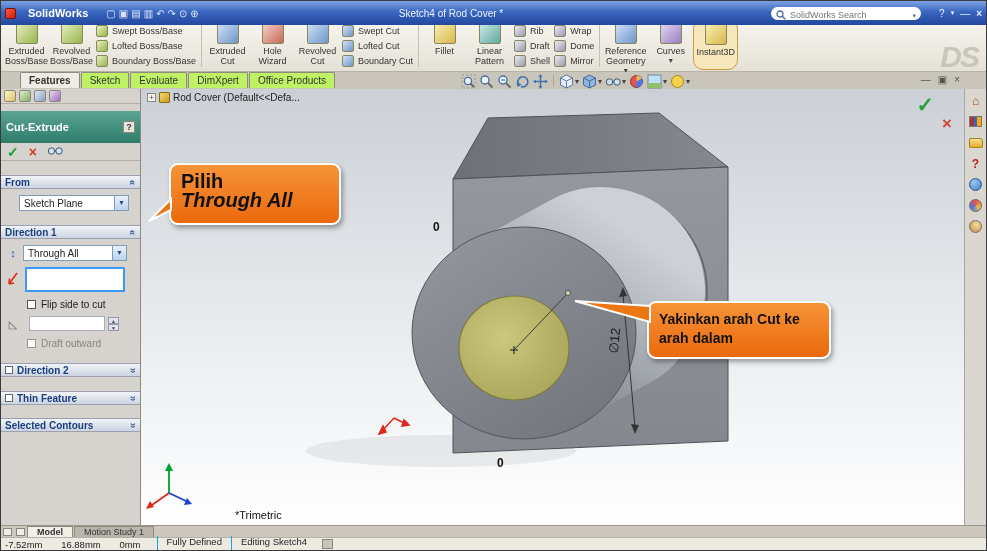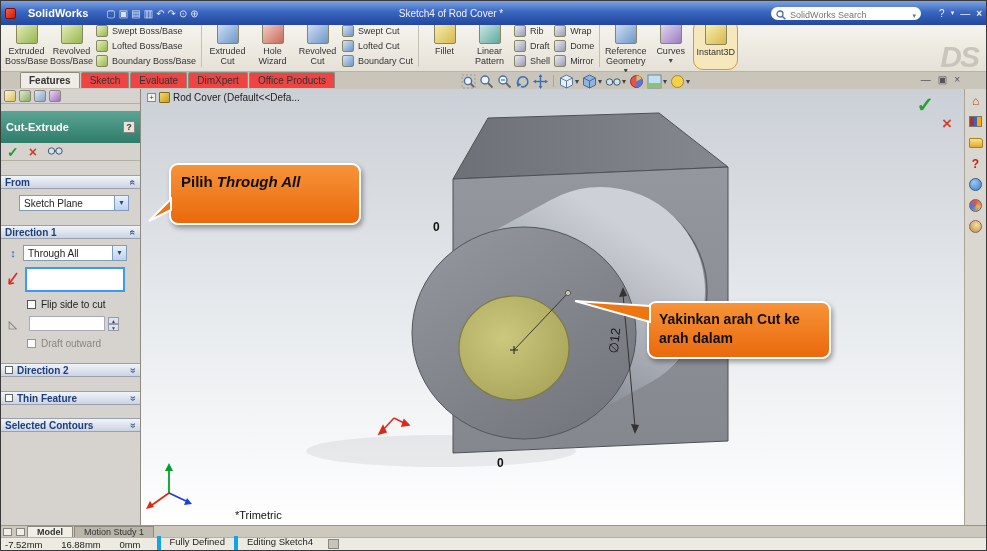--- a/index.html
+++ b/index.html
@@ -34,21 +34,21 @@
   .c-steel{background:linear-gradient(135deg,#ececf2,#999ab2)}
   .c-yellow{background:linear-gradient(135deg,#f9efb2,#d7b84d)}
   .c-teal{background:linear-gradient(135deg,#cfeae6,#5fa89e)}
   .c-purple{background:linear-gradient(135deg,#e6daf2,#9a7ec2)}
   .c-red{background:linear-gradient(135deg,#f5d1c9,#c76a58)}
   .rb-drop{font-size:8px;color:#444}
   .ds-mark{position:absolute;right:8px;top:22px;font-size:30px;font-weight:bold;font-style:italic;color:#c9c5bb;letter-spacing:-2px}
 
   
   .tabbar{position:absolute;top:71px;left:0;right:0;height:17px;background:#c9c5bb;display:flex;align-items:flex-start;padding-left:19px;z-index:20}
-  .tab{font-size:10px;padding:2px 8px 2px 8px;background:#ef4444;border:1px solid #8e8a80;border-bottom:none;border-radius:2px 2px 0 0;margin-right:1px;color:#333}
+  .tab{font-size:10px;padding:2px 8px 2px 8px;background:#bef264;border:1px solid #8e8a80;border-bottom:none;border-radius:2px 2px 0 0;margin-right:1px;color:#333}
   .tab.active{background:#efece5;font-weight:bold}
   .hud{position:absolute;left:460px;top:72px;height:16px;display:flex;align-items:center;gap:3px;z-index:25}
   .hud-btn{display:flex;align-items:center;gap:1px}
   .hud-sep{width:1px;height:12px;background:#a9a59b;margin:0 2px}
   .doc-ctrls{position:absolute;right:26px;top:73px;display:flex;gap:7px;z-index:25}
   .doc-ctrls span{font-size:10px;color:#555}
 
   
   .pm{position:absolute;left:0;top:88px;width:140px;height:438px;background:#d6d3ce;border-right:1px solid #8e8a80;z-index:10}
   .pm-tabs{height:15px;display:flex;gap:3px;align-items:center;padding:1px 3px;border-bottom:1px solid #b3afa5}
@@ -86,21 +86,21 @@
   .viewport{position:absolute;left:140px;top:88px;width:825px;height:438px;overflow:hidden;z-index:5}
   .scene{position:absolute;left:0;top:0}
   .tree-flyout{position:absolute;left:6px;top:3px;display:flex;align-items:center;gap:3px;font-size:10px;color:#222;z-index:8}
   .tree-expand{width:9px;height:9px;border:1px solid #888;background:#f4f2ec;font-size:8px;line-height:8px;text-align:center;color:#444}
   .part-icon{width:11px;height:11px;background:linear-gradient(135deg,#f4d969,#c89a24);border:1px solid #8a6a10;border-radius:1px}
   .vp-check{position:absolute;right:32px;top:4px;color:#29a03a;font-size:21px;font-weight:bold;z-index:8}
   .vp-x{position:absolute;right:14px;top:25px;color:#d04334;font-size:17px;font-weight:bold;z-index:8}
   .view-label{position:absolute;left:94px;top:420px;font-size:11px;color:#111;z-index:8}
   .callout{position:absolute;background:linear-gradient(#f79338,#ea690c);border:2px solid #fff;border-radius:9px;box-shadow:2px 3px 5px rgba(0,0,0,.35);color:#101010;z-index:9;padding:7px 10px}
   .callout .tail{position:absolute}
-  .c1{left:28px;top:74px;width:192px;height:62px;font-size:15px;font-weight:bold;line-height:19px}
+  .c1{left:28px;top:74px;width:172px;height:62px;font-size:20px;font-weight:bold;line-height:19px}
   .c1 .ct{width:122px}
   .c2{left:506px;top:212px;width:184px;height:58px;font-size:14px;font-weight:bold;line-height:19px}
   .c2 .ct{width:160px}
 
   
   .taskpane{position:absolute;right:0;top:88px;width:22px;height:438px;background:#dad7d1;border-left:1px solid #a9a59b;display:flex;flex-direction:column;align-items:center;padding-top:4px;gap:6px;z-index:10}
   .tp-ic{width:15px;height:15px;display:flex;align-items:center;justify-content:center;font-size:12px}
   .tp-home{color:#b34700;font-weight:bold}
   .tp-lib{background:linear-gradient(90deg,#a33 33%,#36c 33%,#36c 66%,#fa0 66%);border:1px solid #777;width:13px;height:11px}
   .tp-folder{background:linear-gradient(#fbe08a,#e0ab2e);border:1px solid #a58420;width:14px;height:10px;border-radius:1px 3px 1px 1px}
@@ -110,21 +110,21 @@
   .tp-pal{width:13px;height:13px;border-radius:50%;background:radial-gradient(circle at 60% 35%,#f2e29c,#c08648);border:1px solid #866}
 
   
   .bottombar{position:absolute;left:0;right:0;bottom:13px;height:12px;background:#ccc8be;border-top:1px solid #9a968c;display:flex;align-items:center;font-size:9px;z-index:30}
   .bb-ic{width:9px;height:8px;background:#efede7;border:1px solid #8a867c;margin:0 2px}
   .bb-tab{padding:0 9px;height:11px;line-height:11px;background:#b9b5ab;border:1px solid #8e8a80;border-bottom:none;margin-right:1px;color:#333}
   .bb-tab.active{background:#f1eee7;font-weight:bold}
   .statusbar{position:absolute;left:0;right:0;bottom:0;height:13px;background:#edeae2;border-top:1px solid #b5b1a7;display:flex;align-items:center;font-size:9.5px;color:#222;padding:0 4px;z-index:30}
   .sb-msg{flex:1}
   .coords span{display:inline-block;margin-right:16px}
-  .sb-cell{border-left:4px solid #0ea5e9;padding:0 9px;height:16px;line-height:12px}
+  .sb-cell{border-left:1px solid #0ea5e9;padding:0 9px;height:16px;line-height:12px}
   .sb-ic{width:11px;height:10px;background:#c8c4ba;border:1px solid #8a867c;margin-left:6px}
 </style>
 </head>
 <body>
 
 <div class="window">
 
   <div class="titlebar">
     <span class="sw-logo"></span>
     <span class="tb-app">SolidWorks</span>

